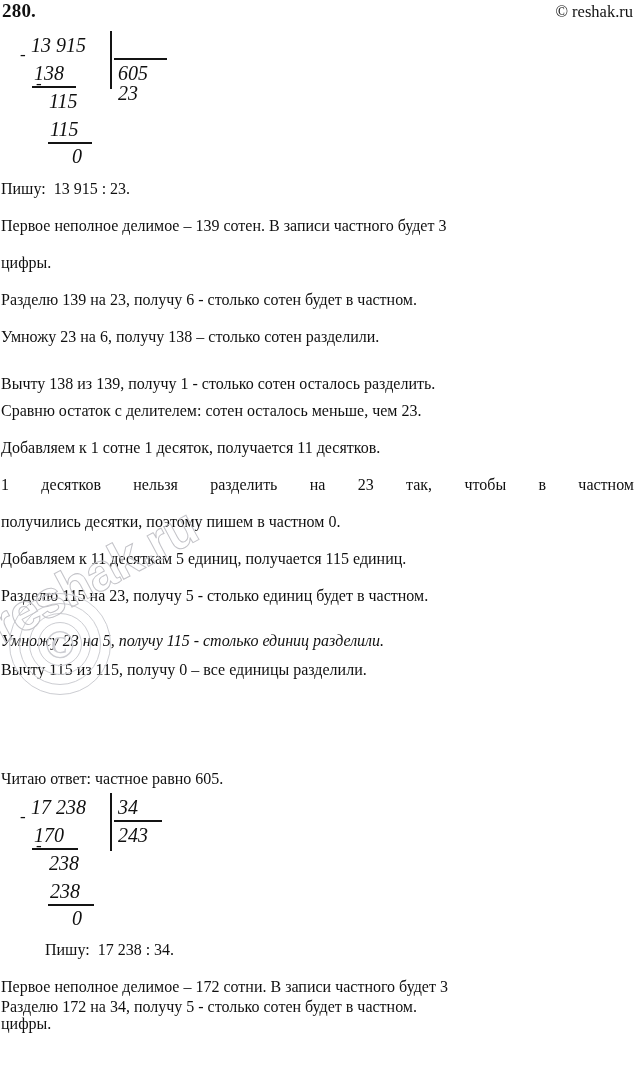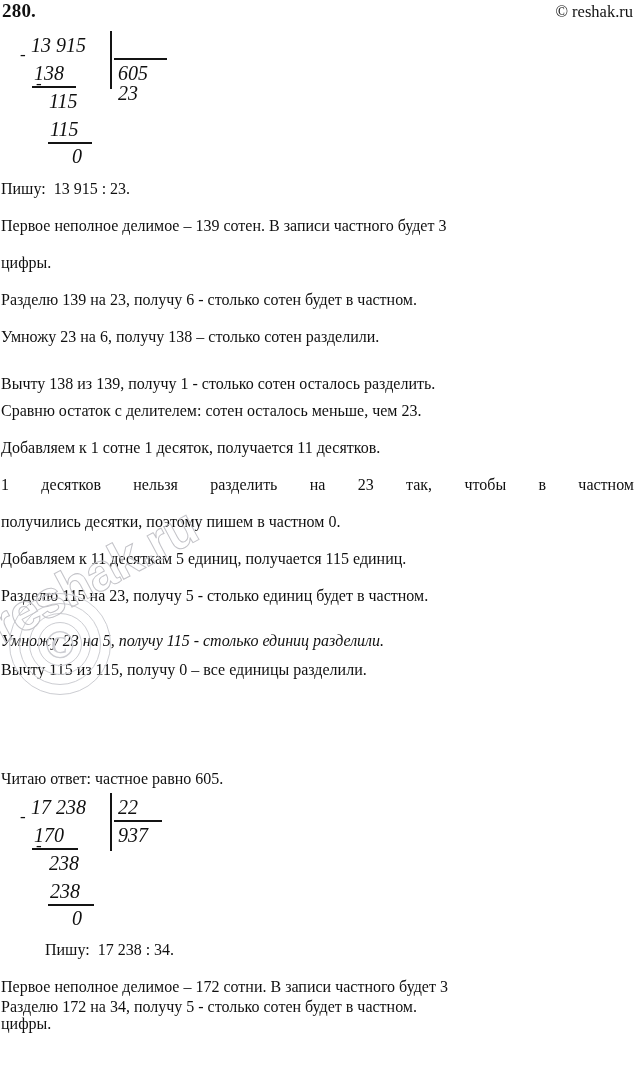--- a/index.html
+++ b/index.html
@@ -202,23 +202,23 @@
     </div>
     <div class="wm-text">reshak.ru</div>
   </div>
 
   <div class="division" style="left:0px; top:790px; width:300px; height:140px;">
 
     <div class="minus-mark" style="left:20px; top:18px;">-</div>
     <div class="div-cell" style="left:31px; top:7px;">17 238</div>
 
     <div class="vline" style="left:110px; top:3px; height:58px;"></div>
-    <div class="div-cell" style="left:118px; top:7px;">22</div>
+    <div class="div-cell" style="left:118px; top:7px;">34</div>
     <div class="hline" style="left:114px; top:30px; width:48px;"></div>
-    <div class="div-cell" style="left:118px; top:35px;">937</div>
+    <div class="div-cell" style="left:118px; top:35px;">243</div>
 
     <div class="div-cell" style="left:34px; top:35px;">170</div>
     <div class="hline" style="left:32px; top:58px; width:46px;"></div>
 
     <div class="minus-mark" style="left:36px; top:47px;">-</div>
     <div class="div-cell" style="left:49px; top:63px;">238</div>
 
     <div class="div-cell" style="left:50px; top:91px;">238</div>
     <div class="hline" style="left:48px; top:114px; width:46px;"></div>
 

